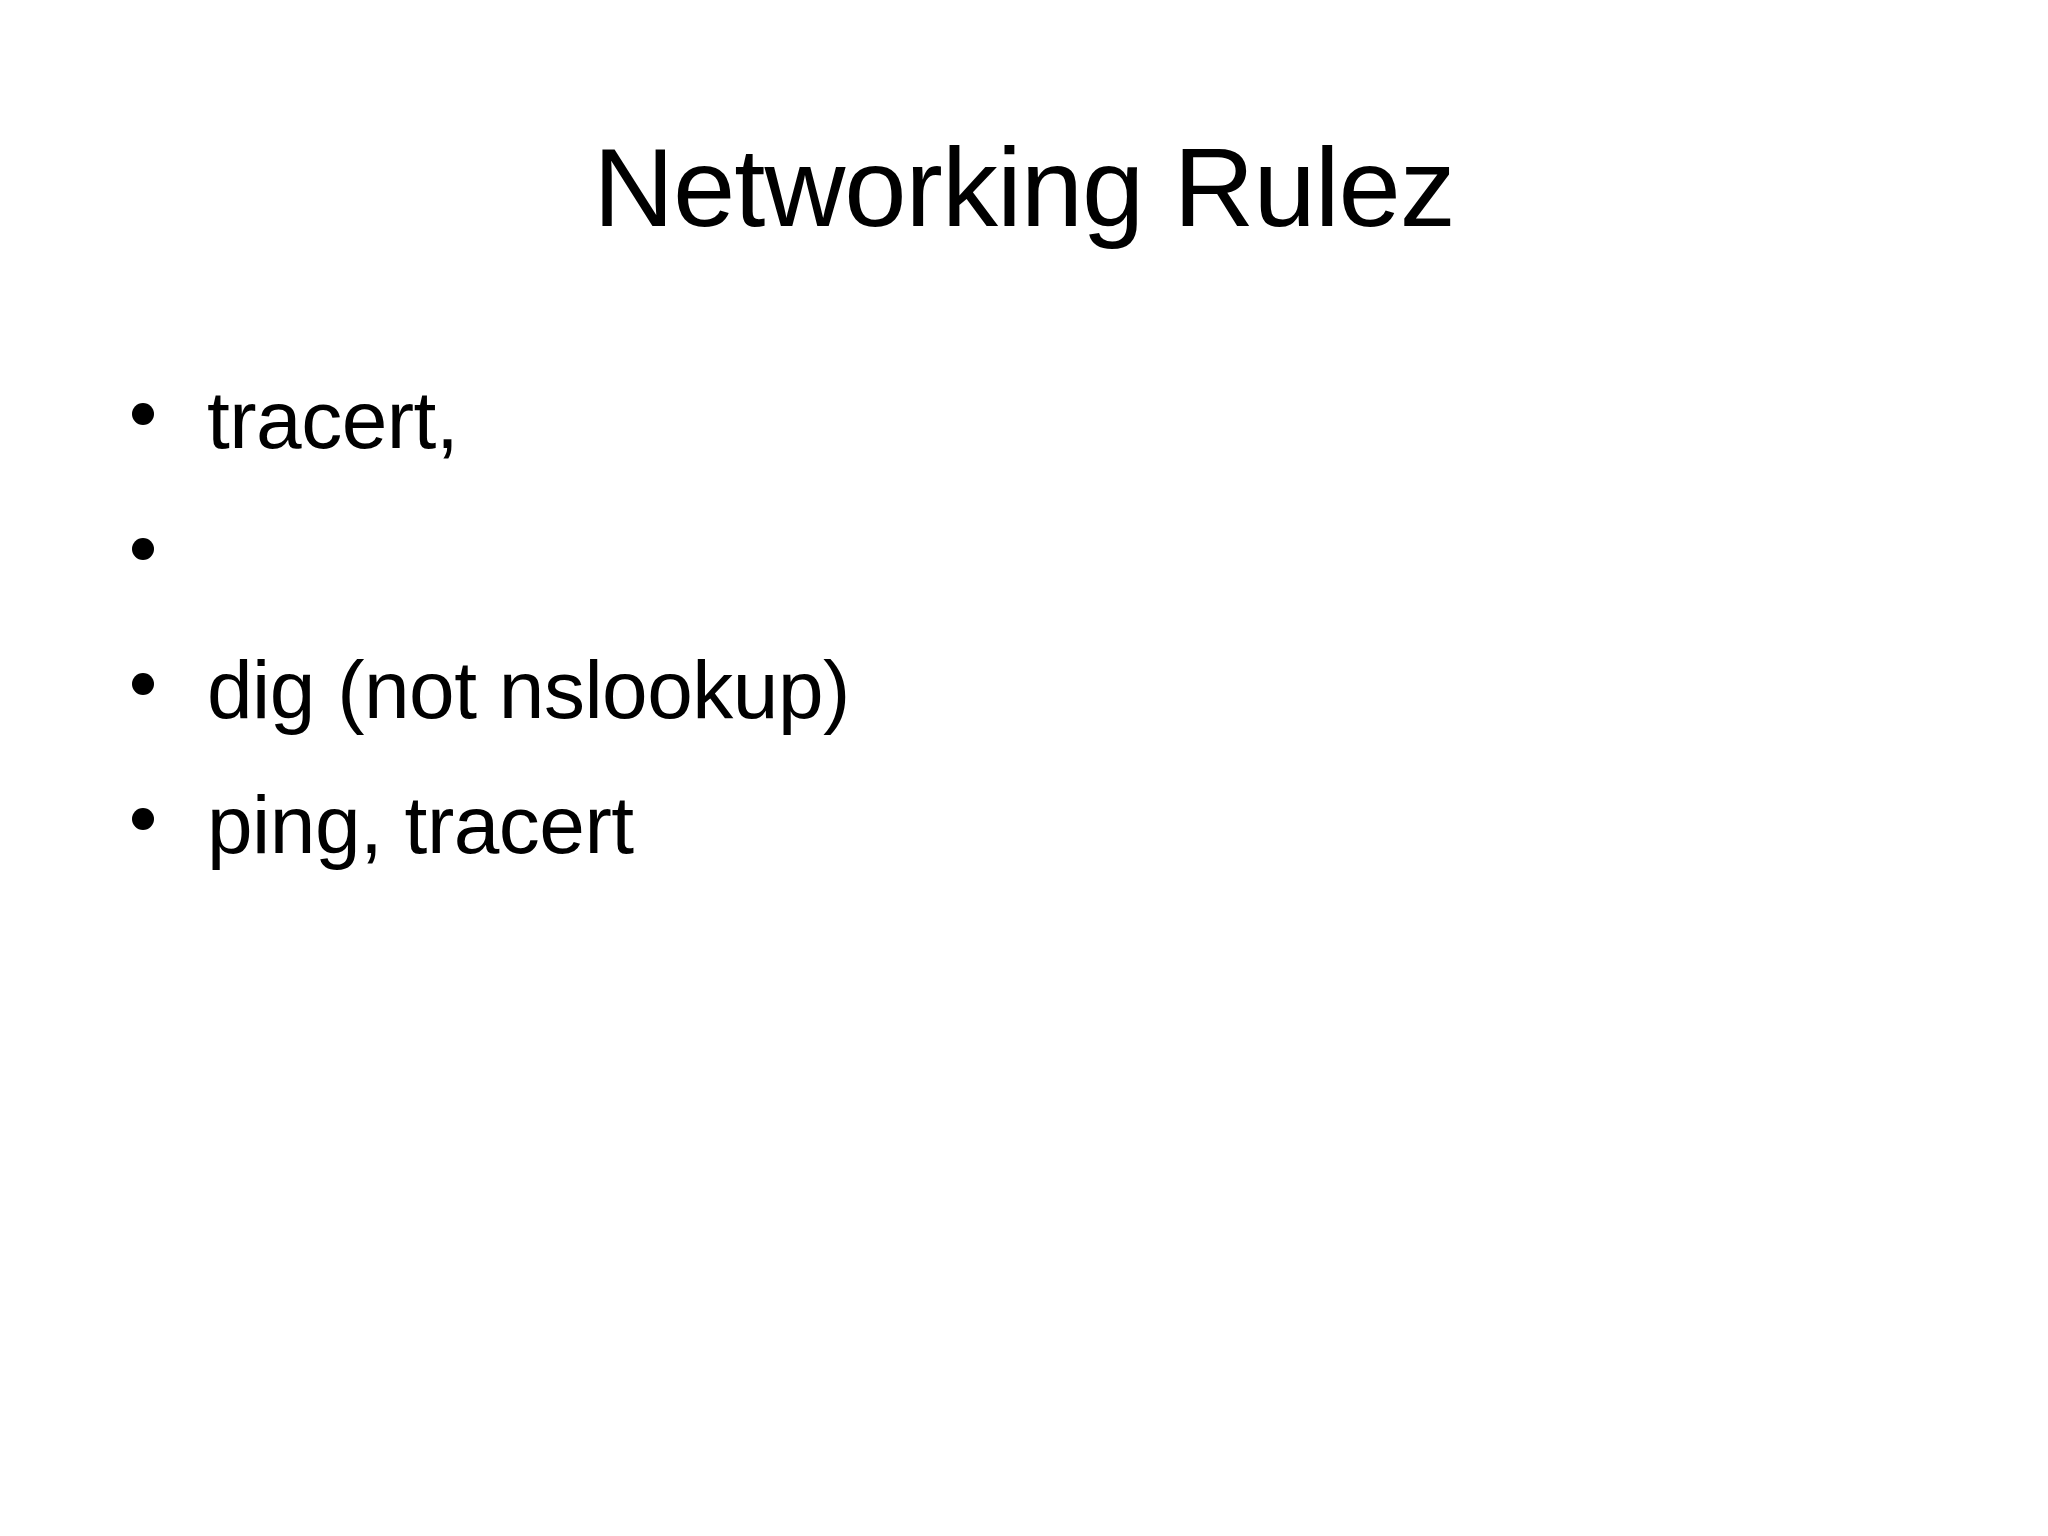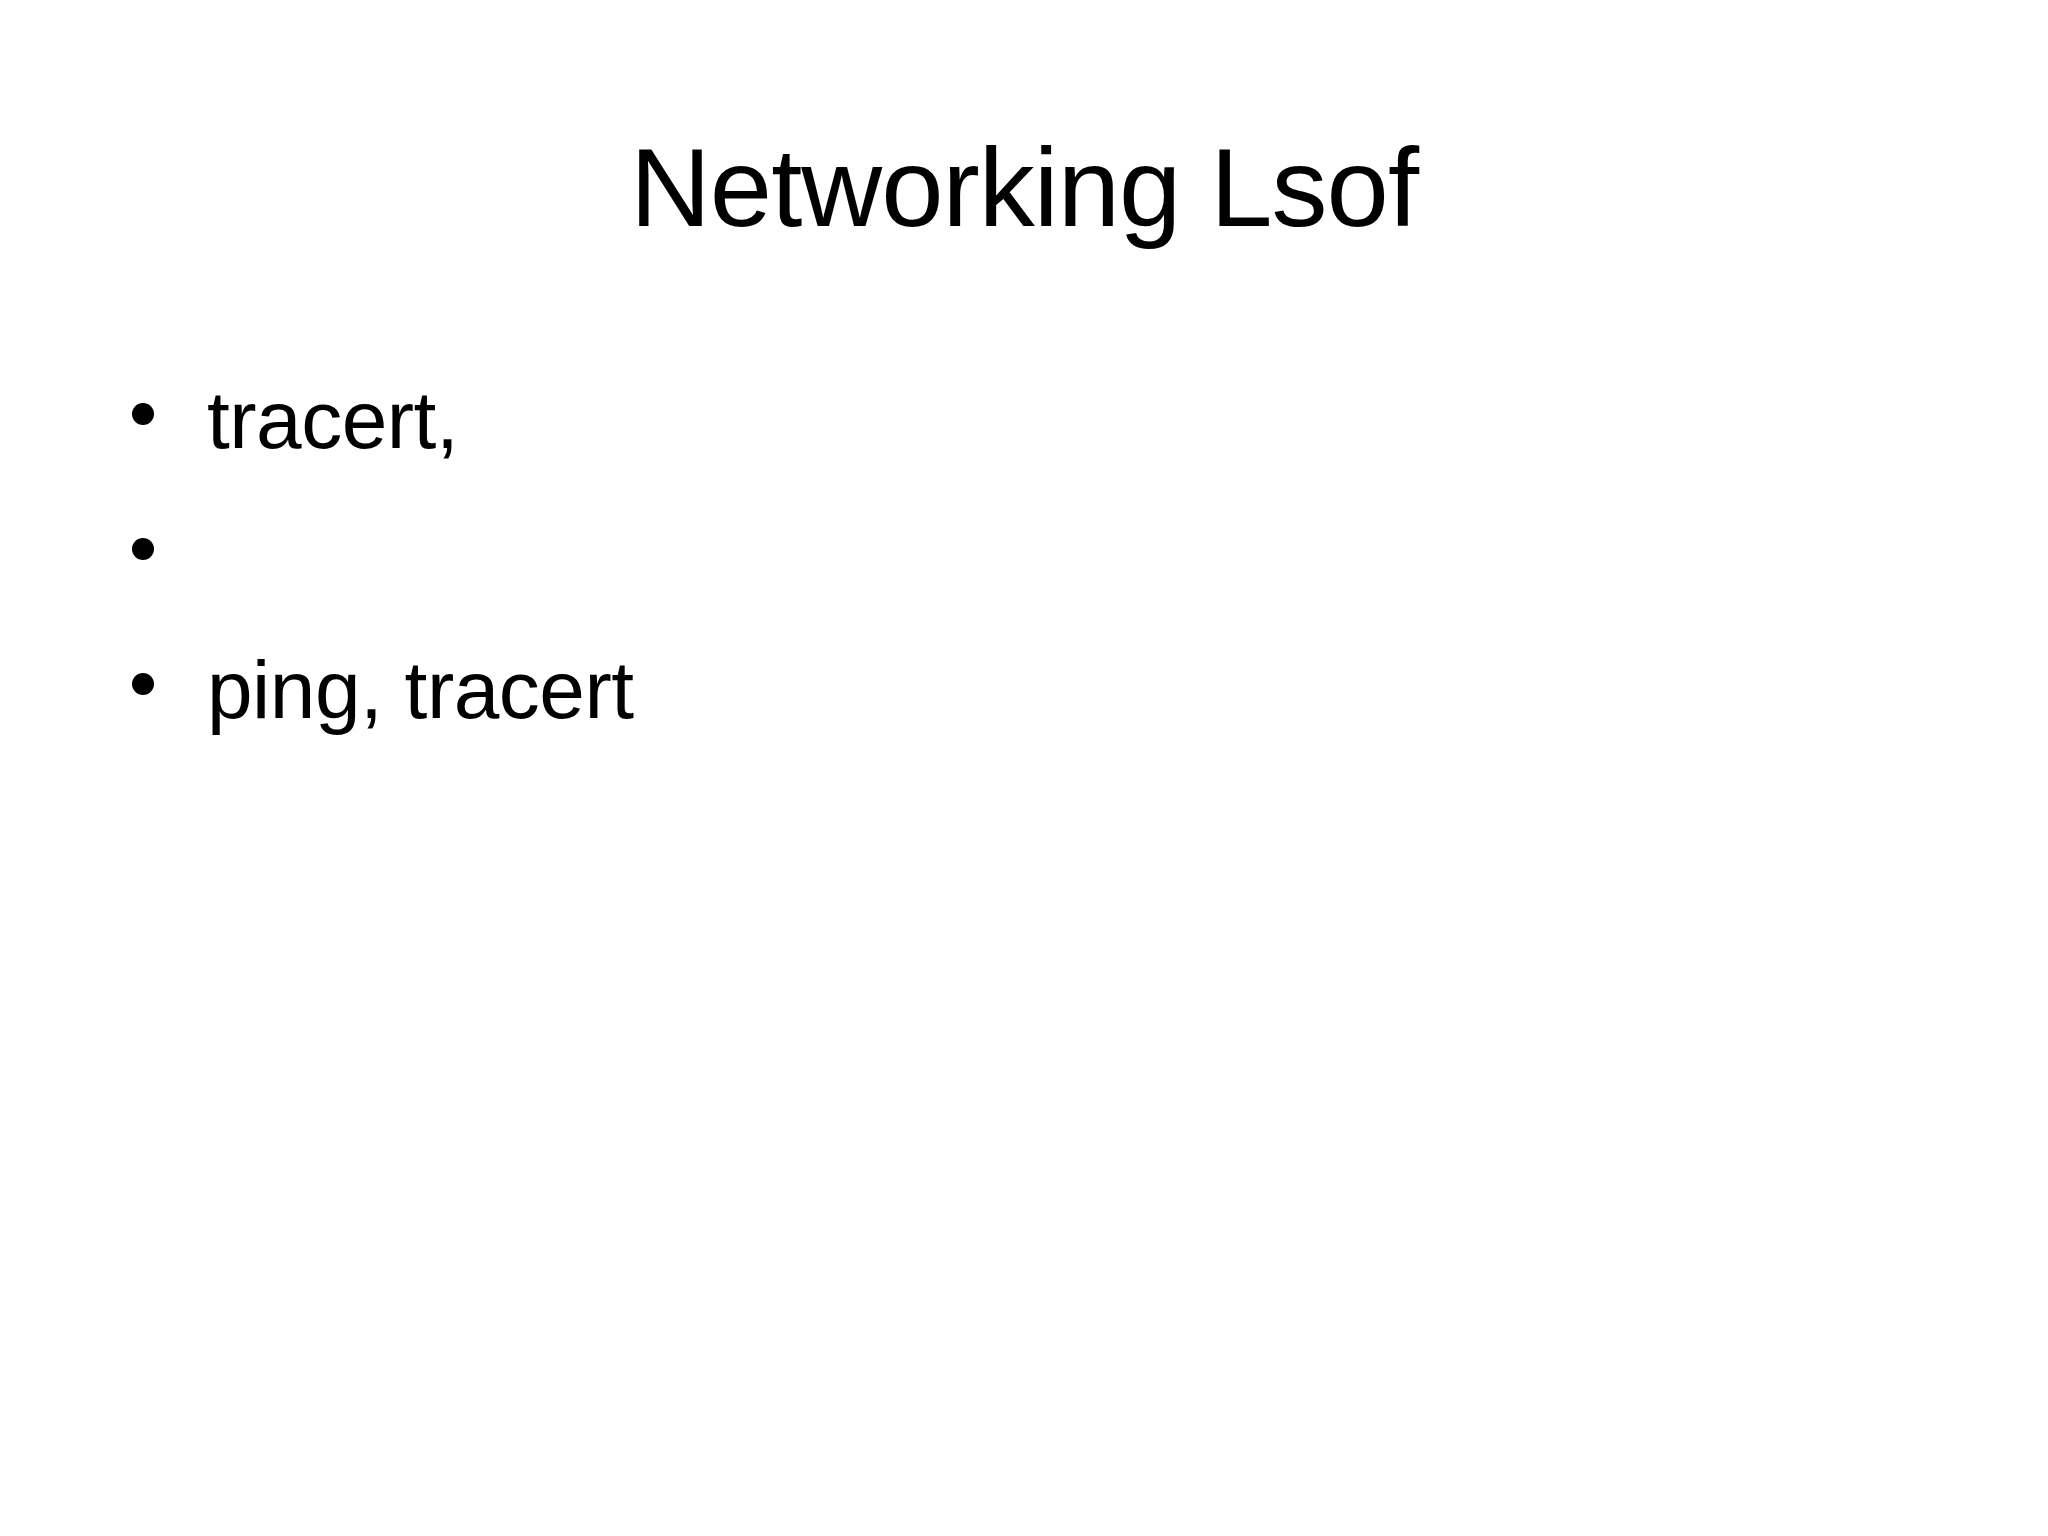--- a/index.html
+++ b/index.html
@@ -58,33 +58,37 @@
     transform: translateY(-6px);
   }
   .bullet-text {
     letter-spacing: -0.5px;
   }
 </style>
 </head>
 <body>
 
 <div class="slide">
-  <div class="slide-title">Networking Lsof</div>
+  <div class="slide-title">Networking Rulez</div>
 
   <ul class="bullet-list">
 
       <li class="bullet-item">
         <span class="bullet-dot"></span>
         <span class="bullet-text">tracert,</span>
       </li>
 
       <li class="bullet-item">
         <span class="bullet-dot"></span>
       </li>
 
+      <li class="bullet-item">
+        <span class="bullet-dot"></span>
+        <span class="bullet-text">dig (not nslookup)</span>
+      </li>
 
       <li class="bullet-item">
         <span class="bullet-dot"></span>
         <span class="bullet-text">ping, tracert</span>
       </li>
 
     </ul>
 </div>
 
 </body></html>

